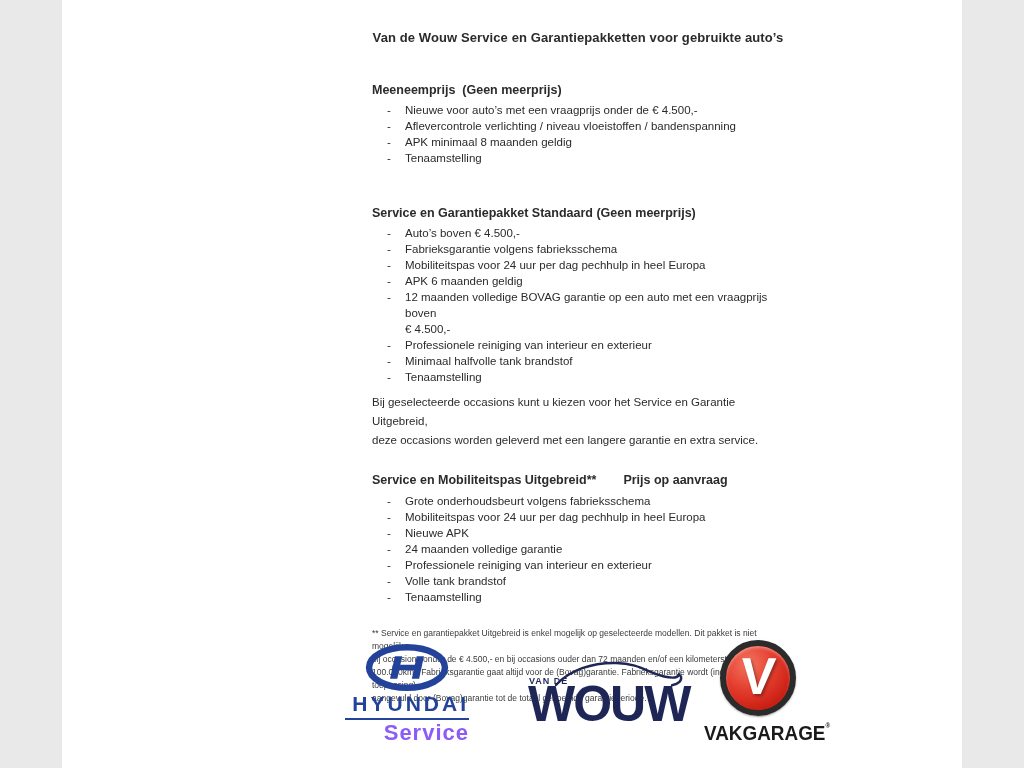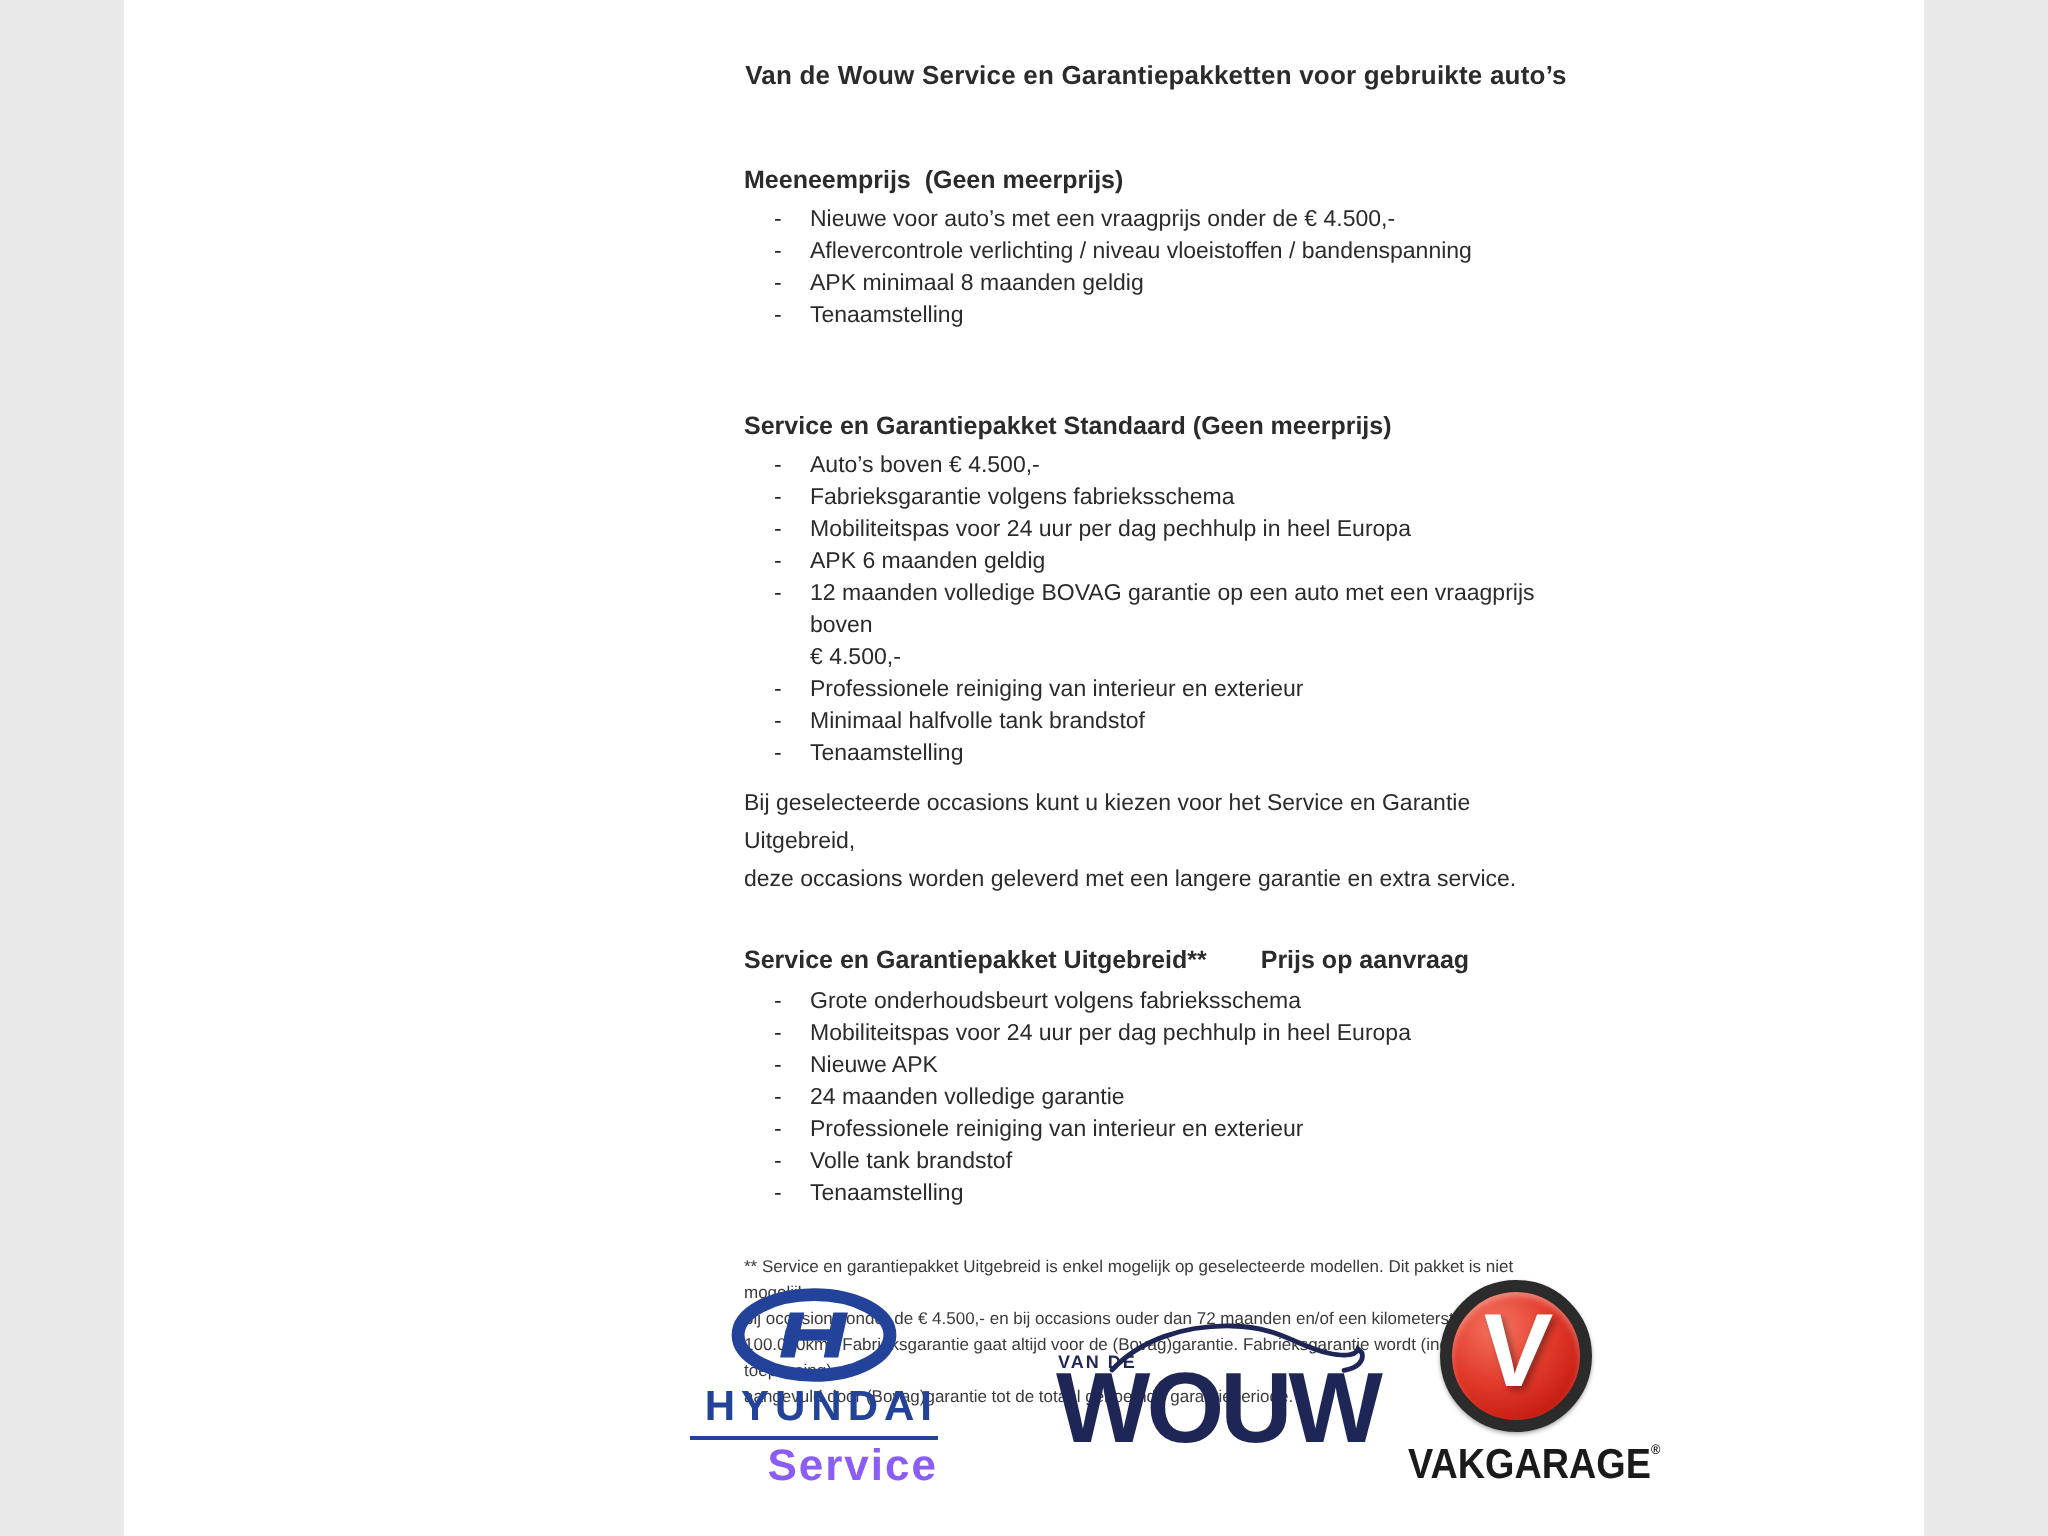--- a/index.html
+++ b/index.html
@@ -139,21 +139,21 @@
       <div class="li">
         <span class="dash">-</span>
         <span class="li-text">Tenaamstelling</span>
       </div>
     </div>
 
     <div class="para">Bij geselecteerde occasions kunt u kiezen voor het Service en Garantie Uitgebreid,
 deze occasions worden geleverd met een langere garantie en extra service.</div>
 
     <div class="h3">
-      <span class="sec-heading">Service en Garantiepakket Uitgebreid**</span>
+      <span class="sec-heading">Service en Mobiliteitspas Uitgebreid**</span>
       <span class="price-note">Prijs op aanvraag</span>
     </div>
     <div class="list list3">
       <div class="li">
         <span class="dash">-</span>
         <span class="li-text">Grote onderhoudsbeurt volgens fabrieksschema</span>
       </div>
       <div class="li">
         <span class="dash">-</span>
         <span class="li-text">Mobiliteitspas voor 24 uur per dag pechhulp in heel Europa</span>

